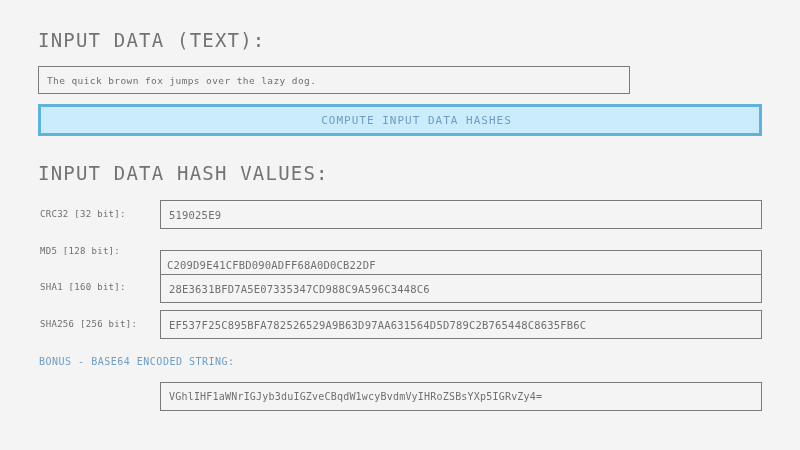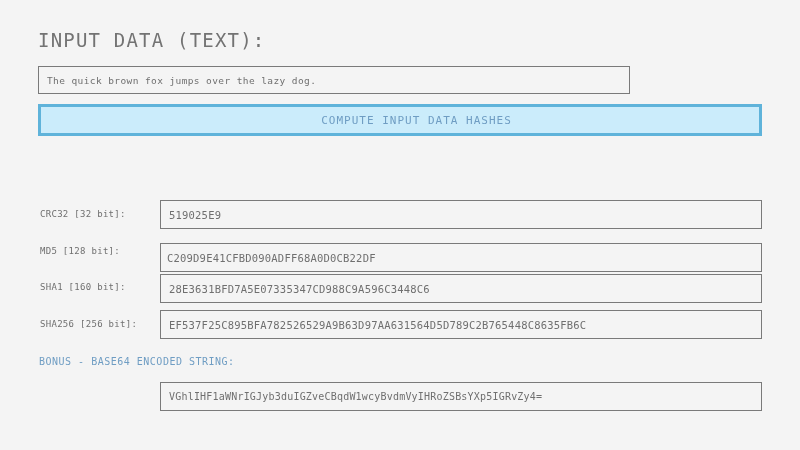--- a/index.html
+++ b/index.html
@@ -50,21 +50,21 @@
 
   .row-label{
     position:absolute;left:40px;
     font-size:9px;letter-spacing:0.3px;
     color:#6f6f6f;white-space:nowrap;
     line-height:28px;height:28px;
   }
   .row-field{left:160px;width:602px;height:29px;font-size:10.5px;letter-spacing:0.2px;text-align:center;}
 
   #row0-label{top:200px;} #row0-field{top:200px;}
-  #row1-label{top:237px;} #row1-field{top:243px;padding-left:6px;}
+  #row1-label{top:237px;} #row1-field{top:250px;padding-left:6px;}
   #row2-label{top:273px;} #row2-field{top:274px;}
   #row3-label{top:310px;} #row3-field{top:310px;}
 
   #h-bonus{
     position:absolute;left:39px;top:356px;
     font-size:10px;letter-spacing:0.5px;
     color:#6f9dc3;white-space:nowrap;
   }
   #b64-label{top:382px;}
   #b64-field{top:382px;font-size:10px;}
@@ -73,20 +73,21 @@
 <body style="background: rgb(244, 244, 244);">
 
 <div class="app">
 
   <div class="heading" id="h-input">INPUT DATA (TEXT):</div>
 
   <input class="textbox" id="input-text" type="text" value="The quick brown fox jumps over the lazy dog." style="">
 
   <div id="compute-btn" style="background: rgb(203, 236, 251); border-color: rgb(95, 179, 218); color: rgb(111, 157, 195);">COMPUTE INPUT DATA HASHES</div>
 
+  <div class="heading" id="h-hashes">INPUT DATA HASH VALUES:</div>
 
   <div class="row-label" id="row0-label">CRC32 [32 bit]:</div>
   <div class="textbox row-field" id="row0-field">519025E9</div>
 
   <div class="row-label" id="row1-label">MD5 [128 bit]:</div>
   <div class="textbox row-field" id="row1-field">C209D9E41CFBD090ADFF68A0D0CB22DF</div>
 
   <div class="row-label" id="row2-label">SHA1 [160 bit]:</div>
   <div class="textbox row-field" id="row2-field">28E3631BFD7A5E07335347CD988C9A596C3448C6</div>
 

